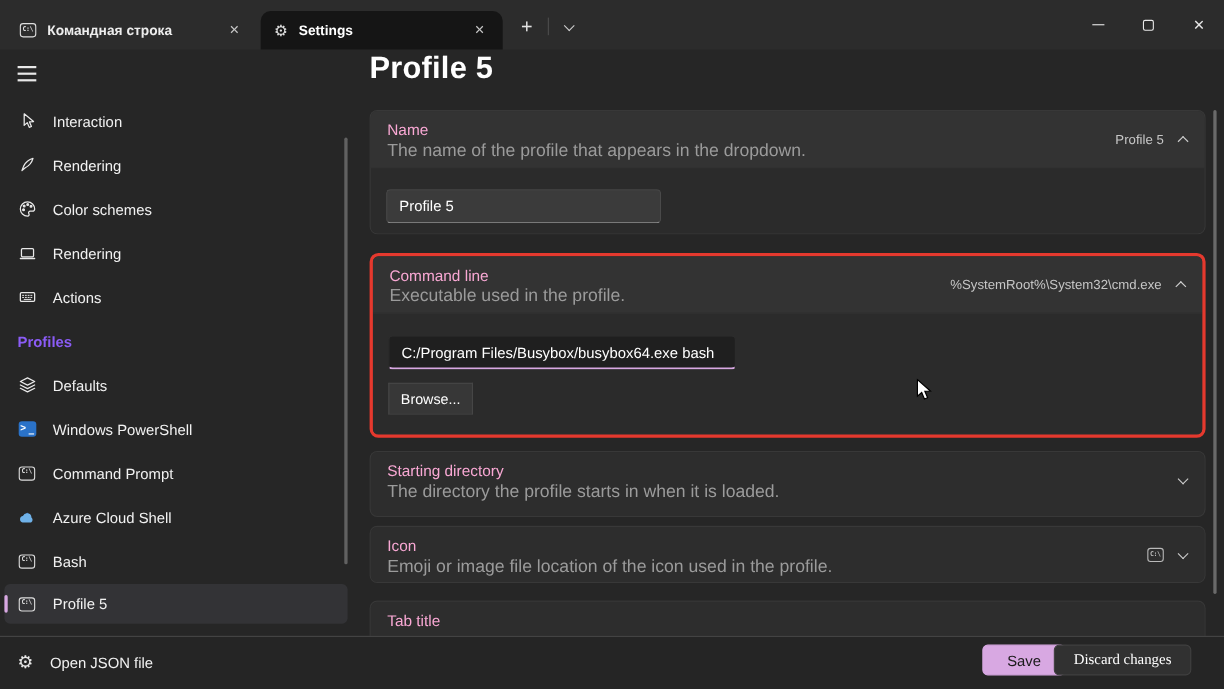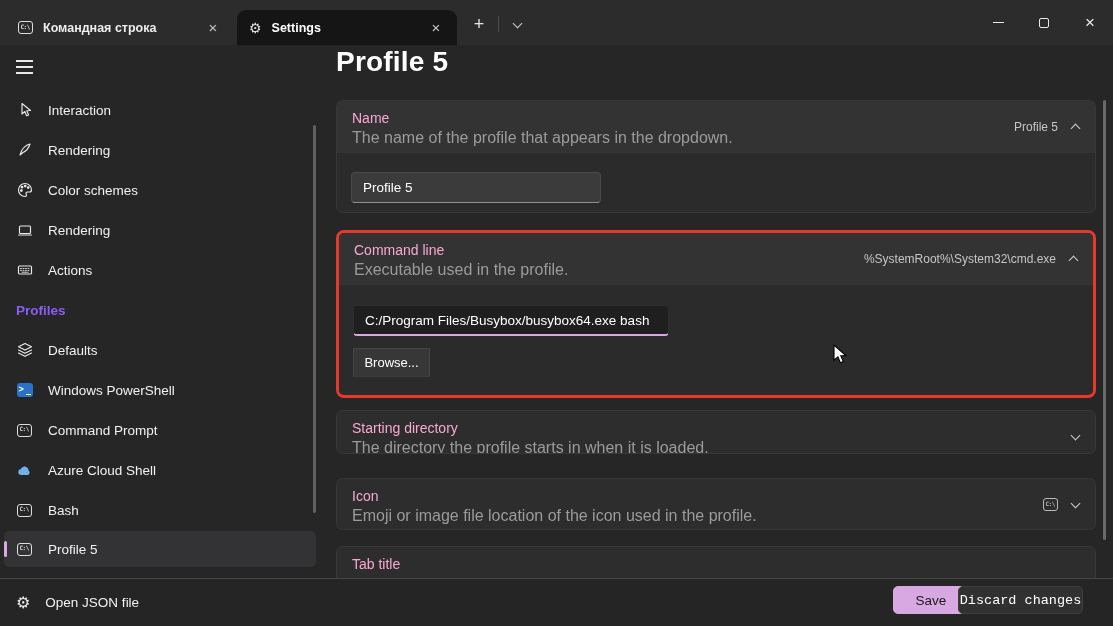--- a/index.html
+++ b/index.html
@@ -74,21 +74,21 @@
   .main-scroll { position:absolute; left:1103px; top:100px; width:3px; height:440px; background:#6a6a6a; border-radius:2px; }
   
   .footer { position:absolute; left:0; bottom:0; width:1113px; height:48px; background:#252525;
     border-top:1px solid #484848; }
   .openjson { position:absolute; left:16px; top:0; height:47px; display:flex; align-items:center; gap:15px; }
   .openjson .g { font-size:16px; color:#e8e8e8; line-height:1; }
   .openjson .t { font-size:13.5px; color:#f1f1f1; }
   .save-btn { position:absolute; left:893px; top:7px; width:76px; height:28px; background:#d8a8e2;
     border:1px solid #d8a8e2; border-radius:5px; color:#1a1a1a; font-size:13.5px; font-family:inherit; }
   .discard-btn { position:absolute; left:958px; top:7px; width:125px; height:28px; background:#313131;
-    border:1px solid #404040; border-radius:5px; color:#fff; font-size:13.5px; font-family:Liberation Mono, monospace; }
+    border:1px solid #404040; border-radius:5px; color:#fff; font-size:13.5px; font-family:Liberation Serif, serif; }
   
   .mouse-cursor { position:absolute; left:833px; top:344px; }
   svg.lineic { stroke:#e8e8e8; fill:none; stroke-width:1.15; stroke-linejoin:round; stroke-linecap:round; }
 </style>
 </head>
 <body>
 
 <div class="titlebar">
   <div class="tab inactive">
     <span class="cmd-ico">
@@ -257,21 +257,21 @@
       <span class="head-value">%SystemRoot%\System32\cmd.exe</span>
       <span class="chev up"></span>
     </div>
   </div>
   <div class="card-body" style="height:110px;">
     <input class="txt-input focused" type="text" value="C:/Program Files/Busybox/busybox64.exe bash" style="">
     <button class="browse-btn">Browse...</button>
   </div>
 </div>
 
-<div class="card collapsed" style="top:410px;height:44px;">
+<div class="card collapsed" style="top:410px;height:60px;">
   <div class="card-head">
     <div class="card-title">Starting directory</div>
     <div class="card-desc">The directory the profile starts in when it is loaded.</div>
     <div class="head-right">
       <span class="chev down"></span>
     </div>
   </div>
 </div>
 
 <div class="card collapsed" style="top:478px;height:52px;">

